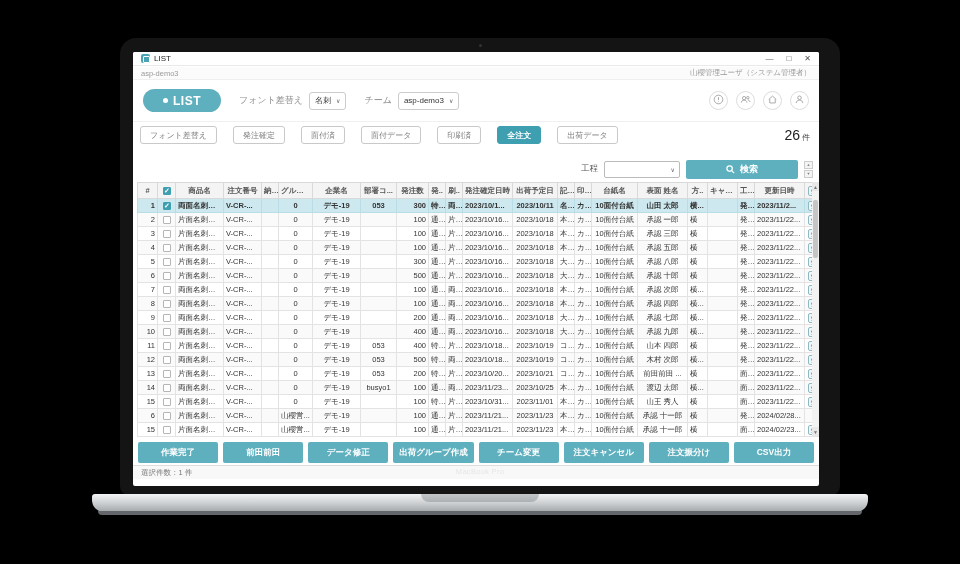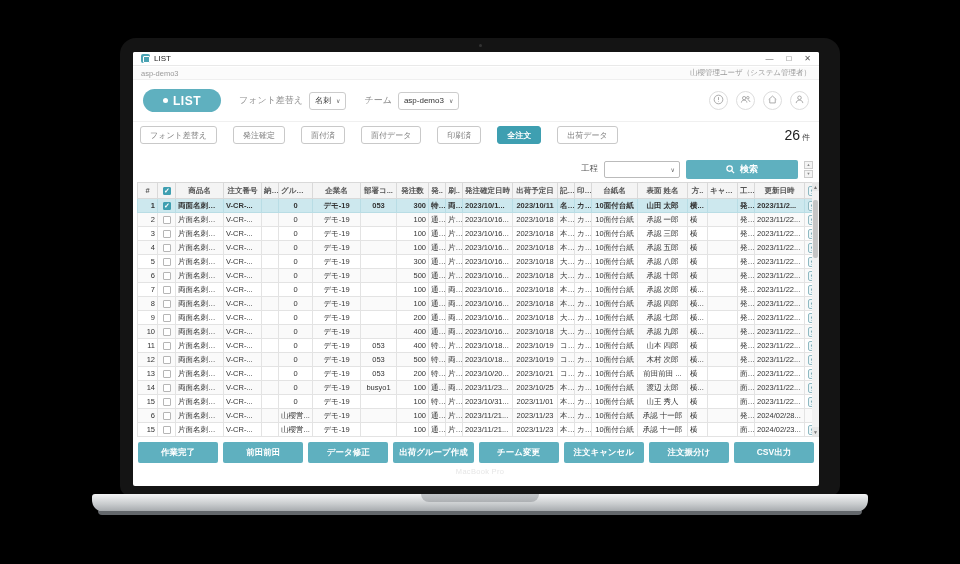--- a/index.html
+++ b/index.html
@@ -685,18 +685,21 @@
         <div class="action-btn">作業完了</div>
         <div class="action-btn">前田前田</div>
         <div class="action-btn">データ修正</div>
         <div class="action-btn">出荷グループ作成</div>
         <div class="action-btn">チーム変更</div>
         <div class="action-btn">注文キャンセル</div>
         <div class="action-btn">注文振分け</div>
         <div class="action-btn">CSV出力</div>
       </div>
 
+    <div class="row-abs statusbar">
+      <span>選択件数：1 件</span>
+    </div>
 
   </div>
 
   <div class="device-label">MacBook Pro</div>
 </div>
 <div class="base"></div>
 
 </body></html>

